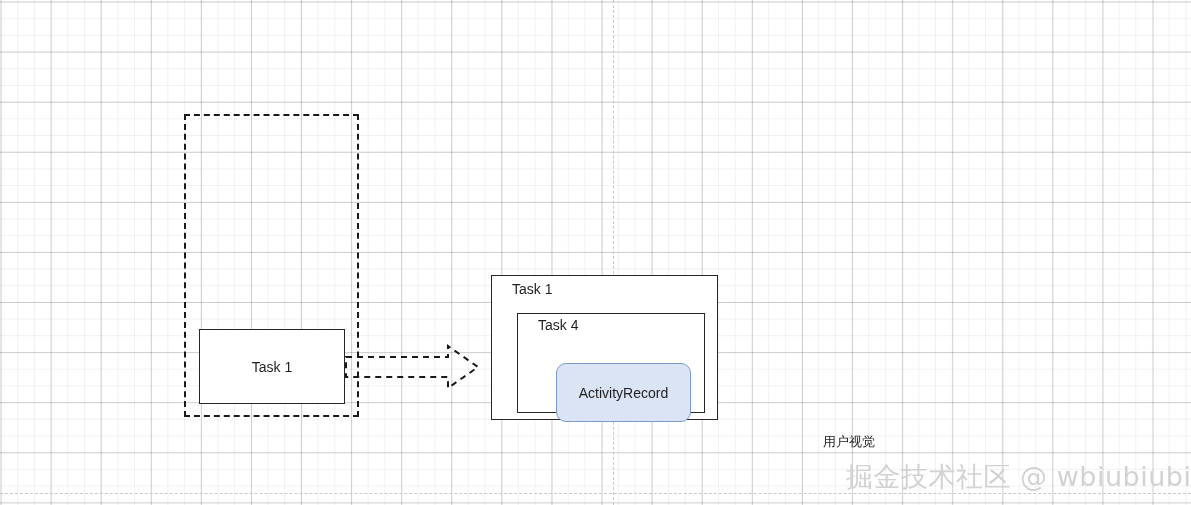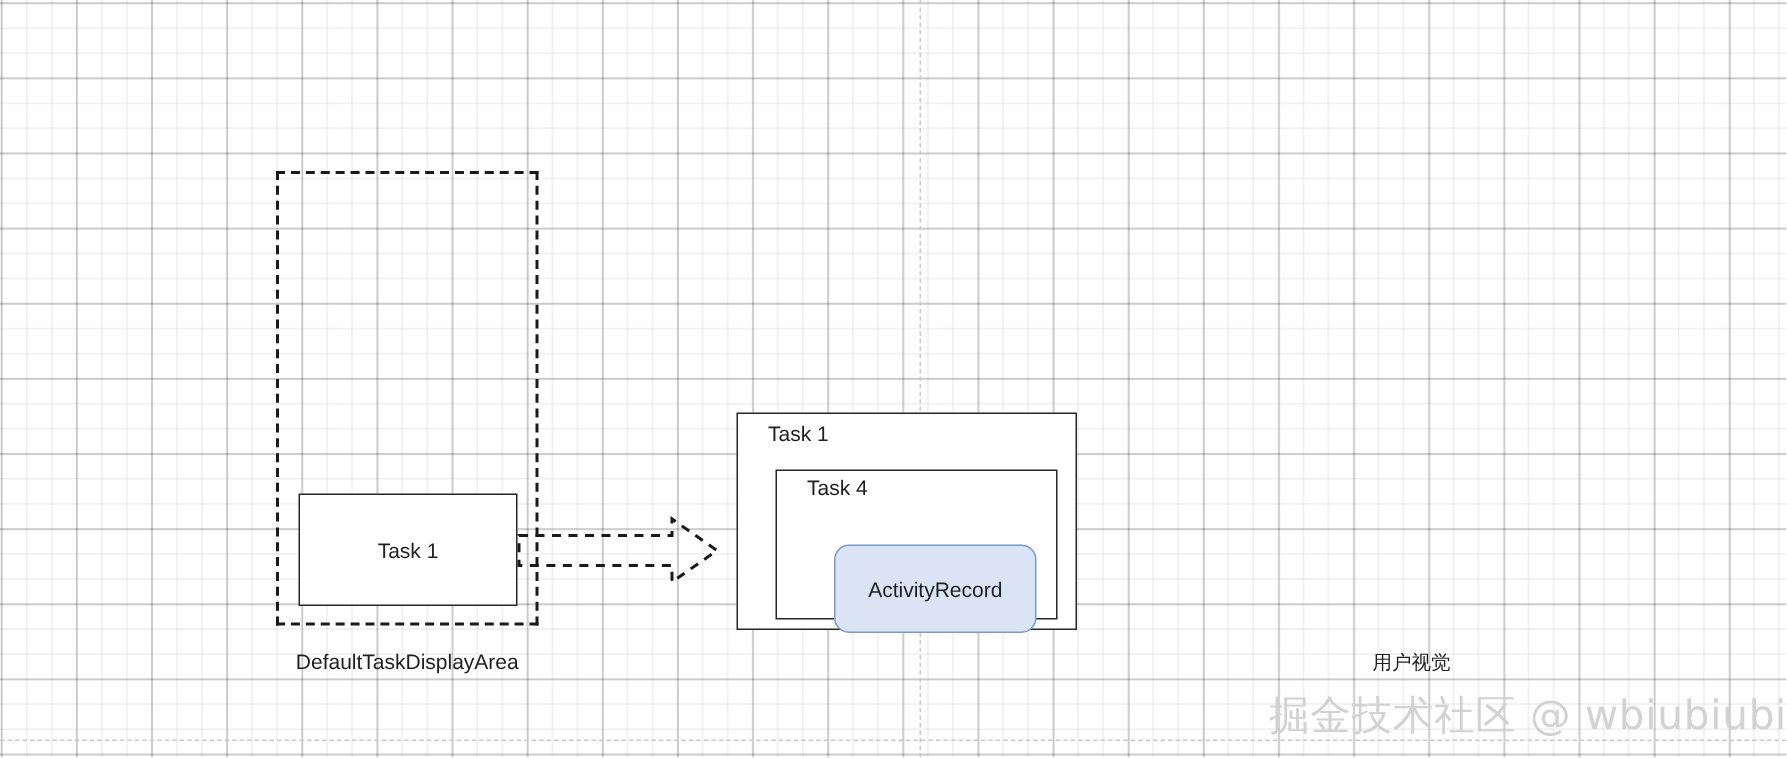--- a/index.html
+++ b/index.html
@@ -161,21 +161,20 @@
     left: 26px;
     top: 14px;
     font-size: 14px;
     color: #1f1f1f;
   }
   .launcher-caption {
     position: absolute;
     left: 823px;
     top: 433px;
     width: 236px;
-    text-align: center;
     font-size: 13px;
     color: #1f1f1f;
     white-space: nowrap;
     font-family: Liberation Serif, serif;
   }
 
   
   .watermark {
     position: absolute;
     left: 846px;
@@ -194,21 +193,20 @@
 
   <div class="page-guide-v" style="left:613px;"></div>
   <div class="page-guide-h" style="top:493px;"></div>
 
   <div class="display-area"></div>
 
   <div class="task-box-left">
     <span>Task 1</span>
   </div>
 
-  <div class="display-area-label">DefaultTaskDisplayArea</div>
 
   <div class="block-arrow">
     <svg width="136" height="46" viewBox="0 0 136 46" xmlns="http://www.w3.org/2000/svg">
       <polygon points="2,13 104,13 104,2 134,23 104,44 104,33 2,33" fill="none" stroke="#1a1a1a" stroke-width="2" stroke-dasharray="6,5" stroke-linejoin="miter"></polygon>
     </svg>
   </div>
 
   <div class="task-outer">
     <span class="task-outer-label">Task 1</span>
   </div>

